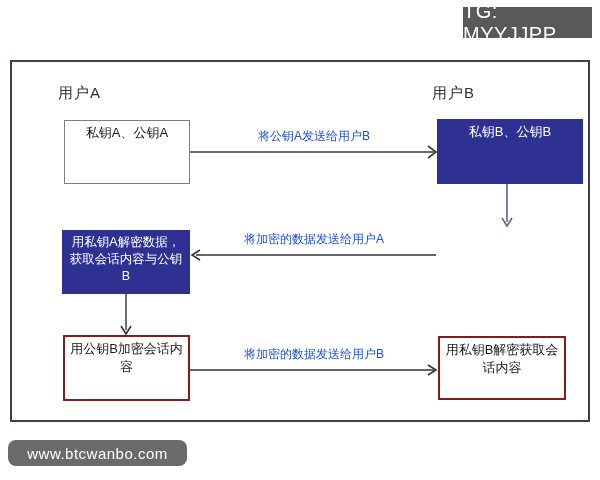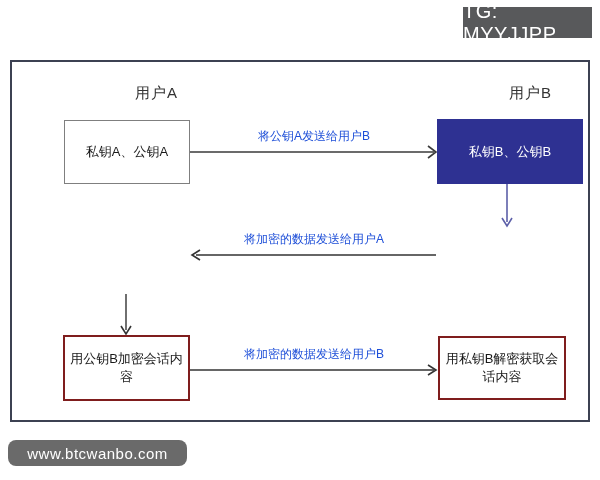--- a/index.html
+++ b/index.html
@@ -26,32 +26,32 @@
     position: absolute;
     left: 10px; top: 60px;
     width: 580px; height: 362px;
     border: 2px solid #3c4152;
     background: #ffffff;
   }
 
   .actor-header {
     position: absolute;
     width: 120px;
-    text-align: right;
+    text-align: left;
     font-size: 15px;
     color: #333333;
     letter-spacing: 1px;
   }
   .header-a { left: 46px; top: 22px; }
   .header-b { left: 420px; top: 22px; }
 
   .node {
     position: absolute;
     display: flex;
-    align-items: center;
+    align-items: flex-start;
     justify-content: center;
     text-align: center;
     font-size: 13px;
     line-height: 1.35;
     padding: 3px 5px;
   }
   .node-plain { background: #ffffff; border: 1px solid #7f7f7f; color: #1a1a1a; }
   .node-dark-border { background: #ffffff; border: 2px solid #7f1d1d; color: #1a1a1a; }
   .node-blue { background: #2e3192; color: #ffffff; border: 1px solid #2e3192; }
   .node-outline-blue { background: #ffffff; border: 1px solid #b9b9c6; color: #3f3f99; }
@@ -123,20 +123,23 @@
 
   <div class="node node-plain n-a-keys">
     <span>私钥A、公钥A</span>
   </div>
 
   <div class="node node-blue n-b-keys">
     <span>私钥B、公钥B</span>
   </div>
 
 
+  <div class="node node-blue n-a-decrypt">
+    <span>用私钥A解密数据，获取会话内容与公钥B</span>
+  </div>
 
   <div class="node node-dark-border n-a-encrypt">
     <span>用公钥B加密会话内容</span>
   </div>
 
   <div class="node node-dark-border n-b-decrypt">
     <span>用私钥B解密获取会话内容</span>
   </div>
 
   <div class="edge-label el-1">将公钥A发送给用户B</div>

